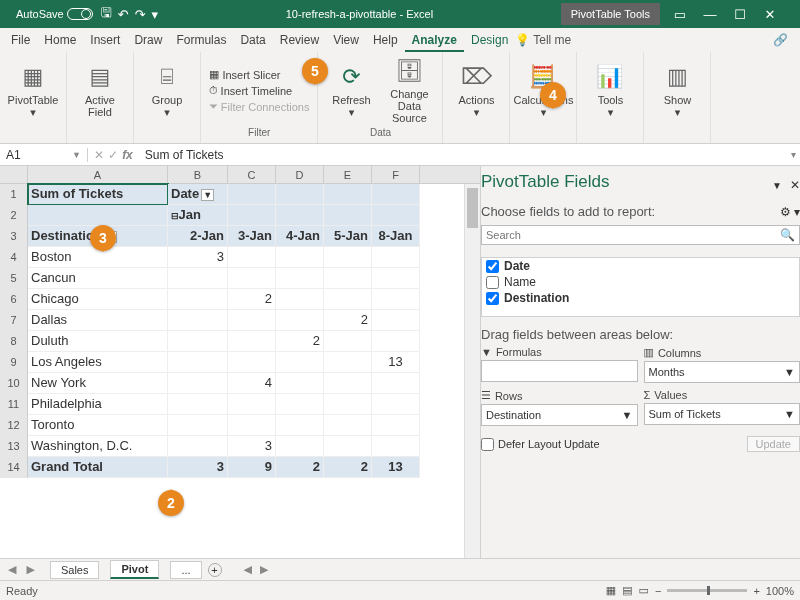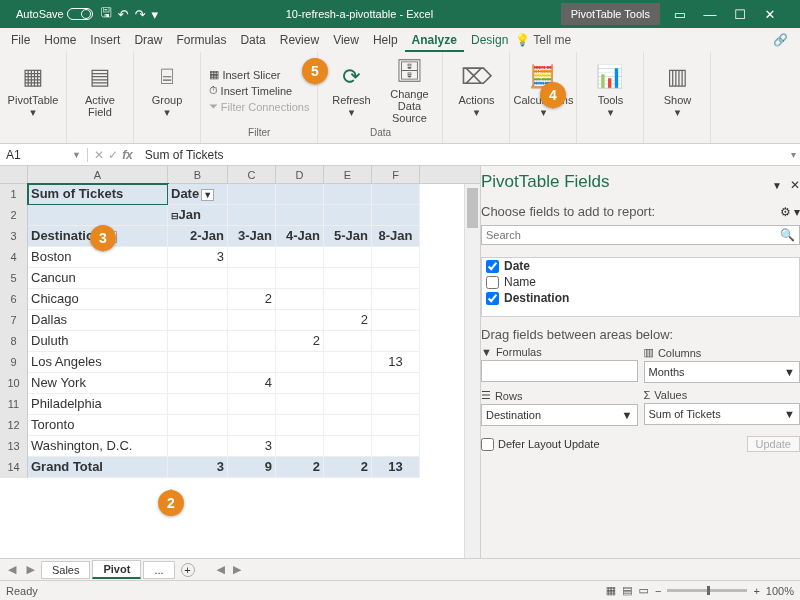--- a/index.html
+++ b/index.html
@@ -63,21 +63,21 @@
 .rows { }
 .row { display: flex; height: 21px; }
 .cell { border-right: 1px solid #eee; border-bottom: 1px solid #eee; padding: 0 3px; font-size: 13px; line-height: 20px; overflow:hidden; white-space:nowrap; }
 .cell.A{width:140px;} .cell.B{width:60px;text-align:right;} .cell.C{width:48px;text-align:right;} .cell.D{width:48px;text-align:right;} .cell.E{width:48px;text-align:right;} .cell.F{width:48px;text-align:center;}
 .row.pvhdr .cell { background: #dce6f1; font-weight: 600; }
 .row.total .cell { background: #dce6f1; font-weight: 600; }
 .activecell { outline: 2px solid #1e6f50; outline-offset: -1px; }
 .dropbtn { font-size: 9px; border:1px solid #aaa; padding:0 1px; margin-left:2px; background:#fff; display:inline-block; line-height:10px;}
 .sheettabs { height: 22px; background: #f3f2f1; border-top: 1px solid #d0d0d0; display:flex; align-items:center; padding: 0 4px; font-size:11px; gap:2px;}
 .sheettabs .nav { color:#888; padding:0 4px; }
-.sheettabs .stab { padding: 2px 10px; border:1px solid #ccc; background:#fff; }
+.sheettabs .stab { padding: 2px 10px; border:1px solid #ccc; background:#fff;margin-left:9px; }
 .sheettabs .stab.active { border-bottom: 2px solid #1e6f50; font-weight:600; }
 .sheettabs .addtab { border:1px solid #aaa; border-radius:50%; width:14px; height:14px; text-align:center; line-height:12px; margin-left:4px;}
 .sheettabs .hscroll { margin-left: 20px; display:flex; gap:8px; color:#888; }
 .statusbar { height: 20px; background: #f3f2f1; border-top:1px solid #d0d0d0; display:flex; align-items:center; padding:8px 6px; font-size:11px; color:#555;}
 .statusbar .viewbtns { margin-left:auto; display:flex; gap:6px; align-items:center;}
 .statusbar .zoomslider { width: 80px; height:3px; background:#bbb; position:relative; }
 .statusbar .zoomslider::after { content:''; position:absolute; left:50%; top:-3px; width:3px; height:9px; background:#666;}
 .callout { position: absolute; width: 26px; height: 26px; background: #e8871e; border-radius: 50%; color: #fff; font-weight: 700; font-size: 14px; display: flex; align-items: center; justify-content: center; box-shadow: 0 1px 3px rgba(0,0,0,.3); z-index: 50; }
 .callout::after { content:''; position:absolute; bottom:-6px; left:50%; transform:translateX(-50%); border:5px solid transparent; border-top-color:#e8871e; }
 .callout.up::after { top:-6px; bottom:auto; border-top-color:transparent; border-bottom-color:#e8871e; }

